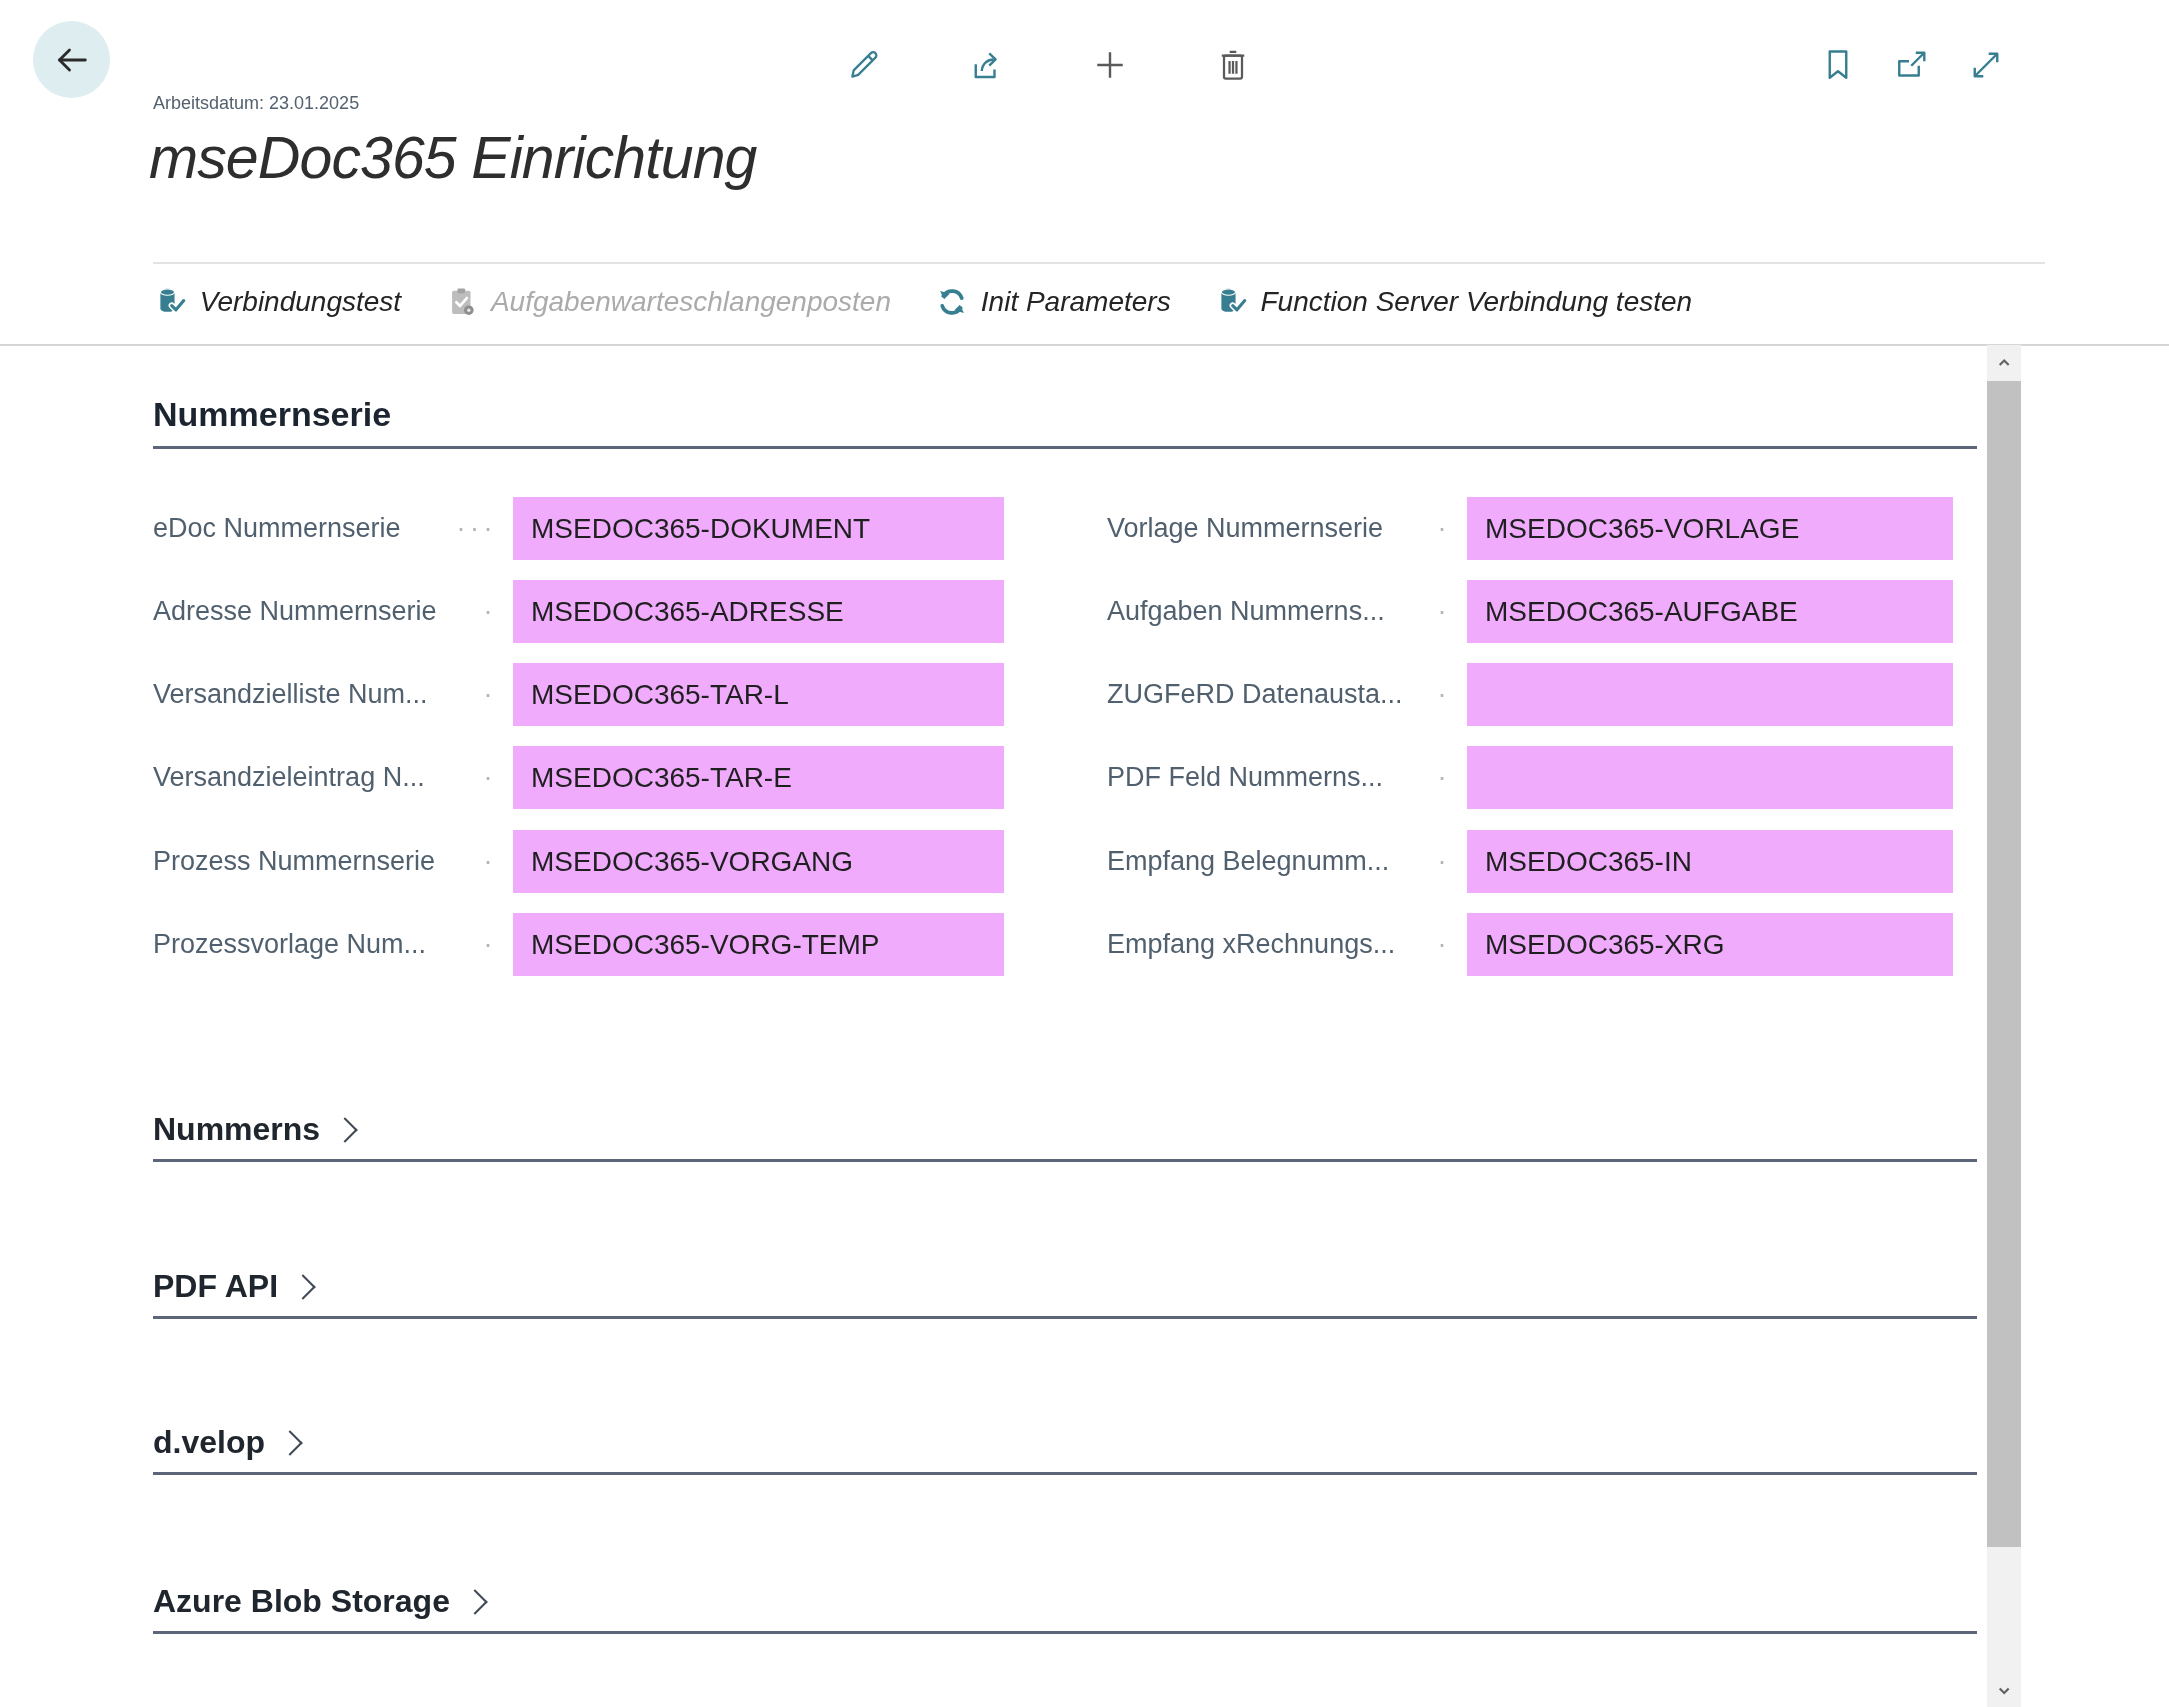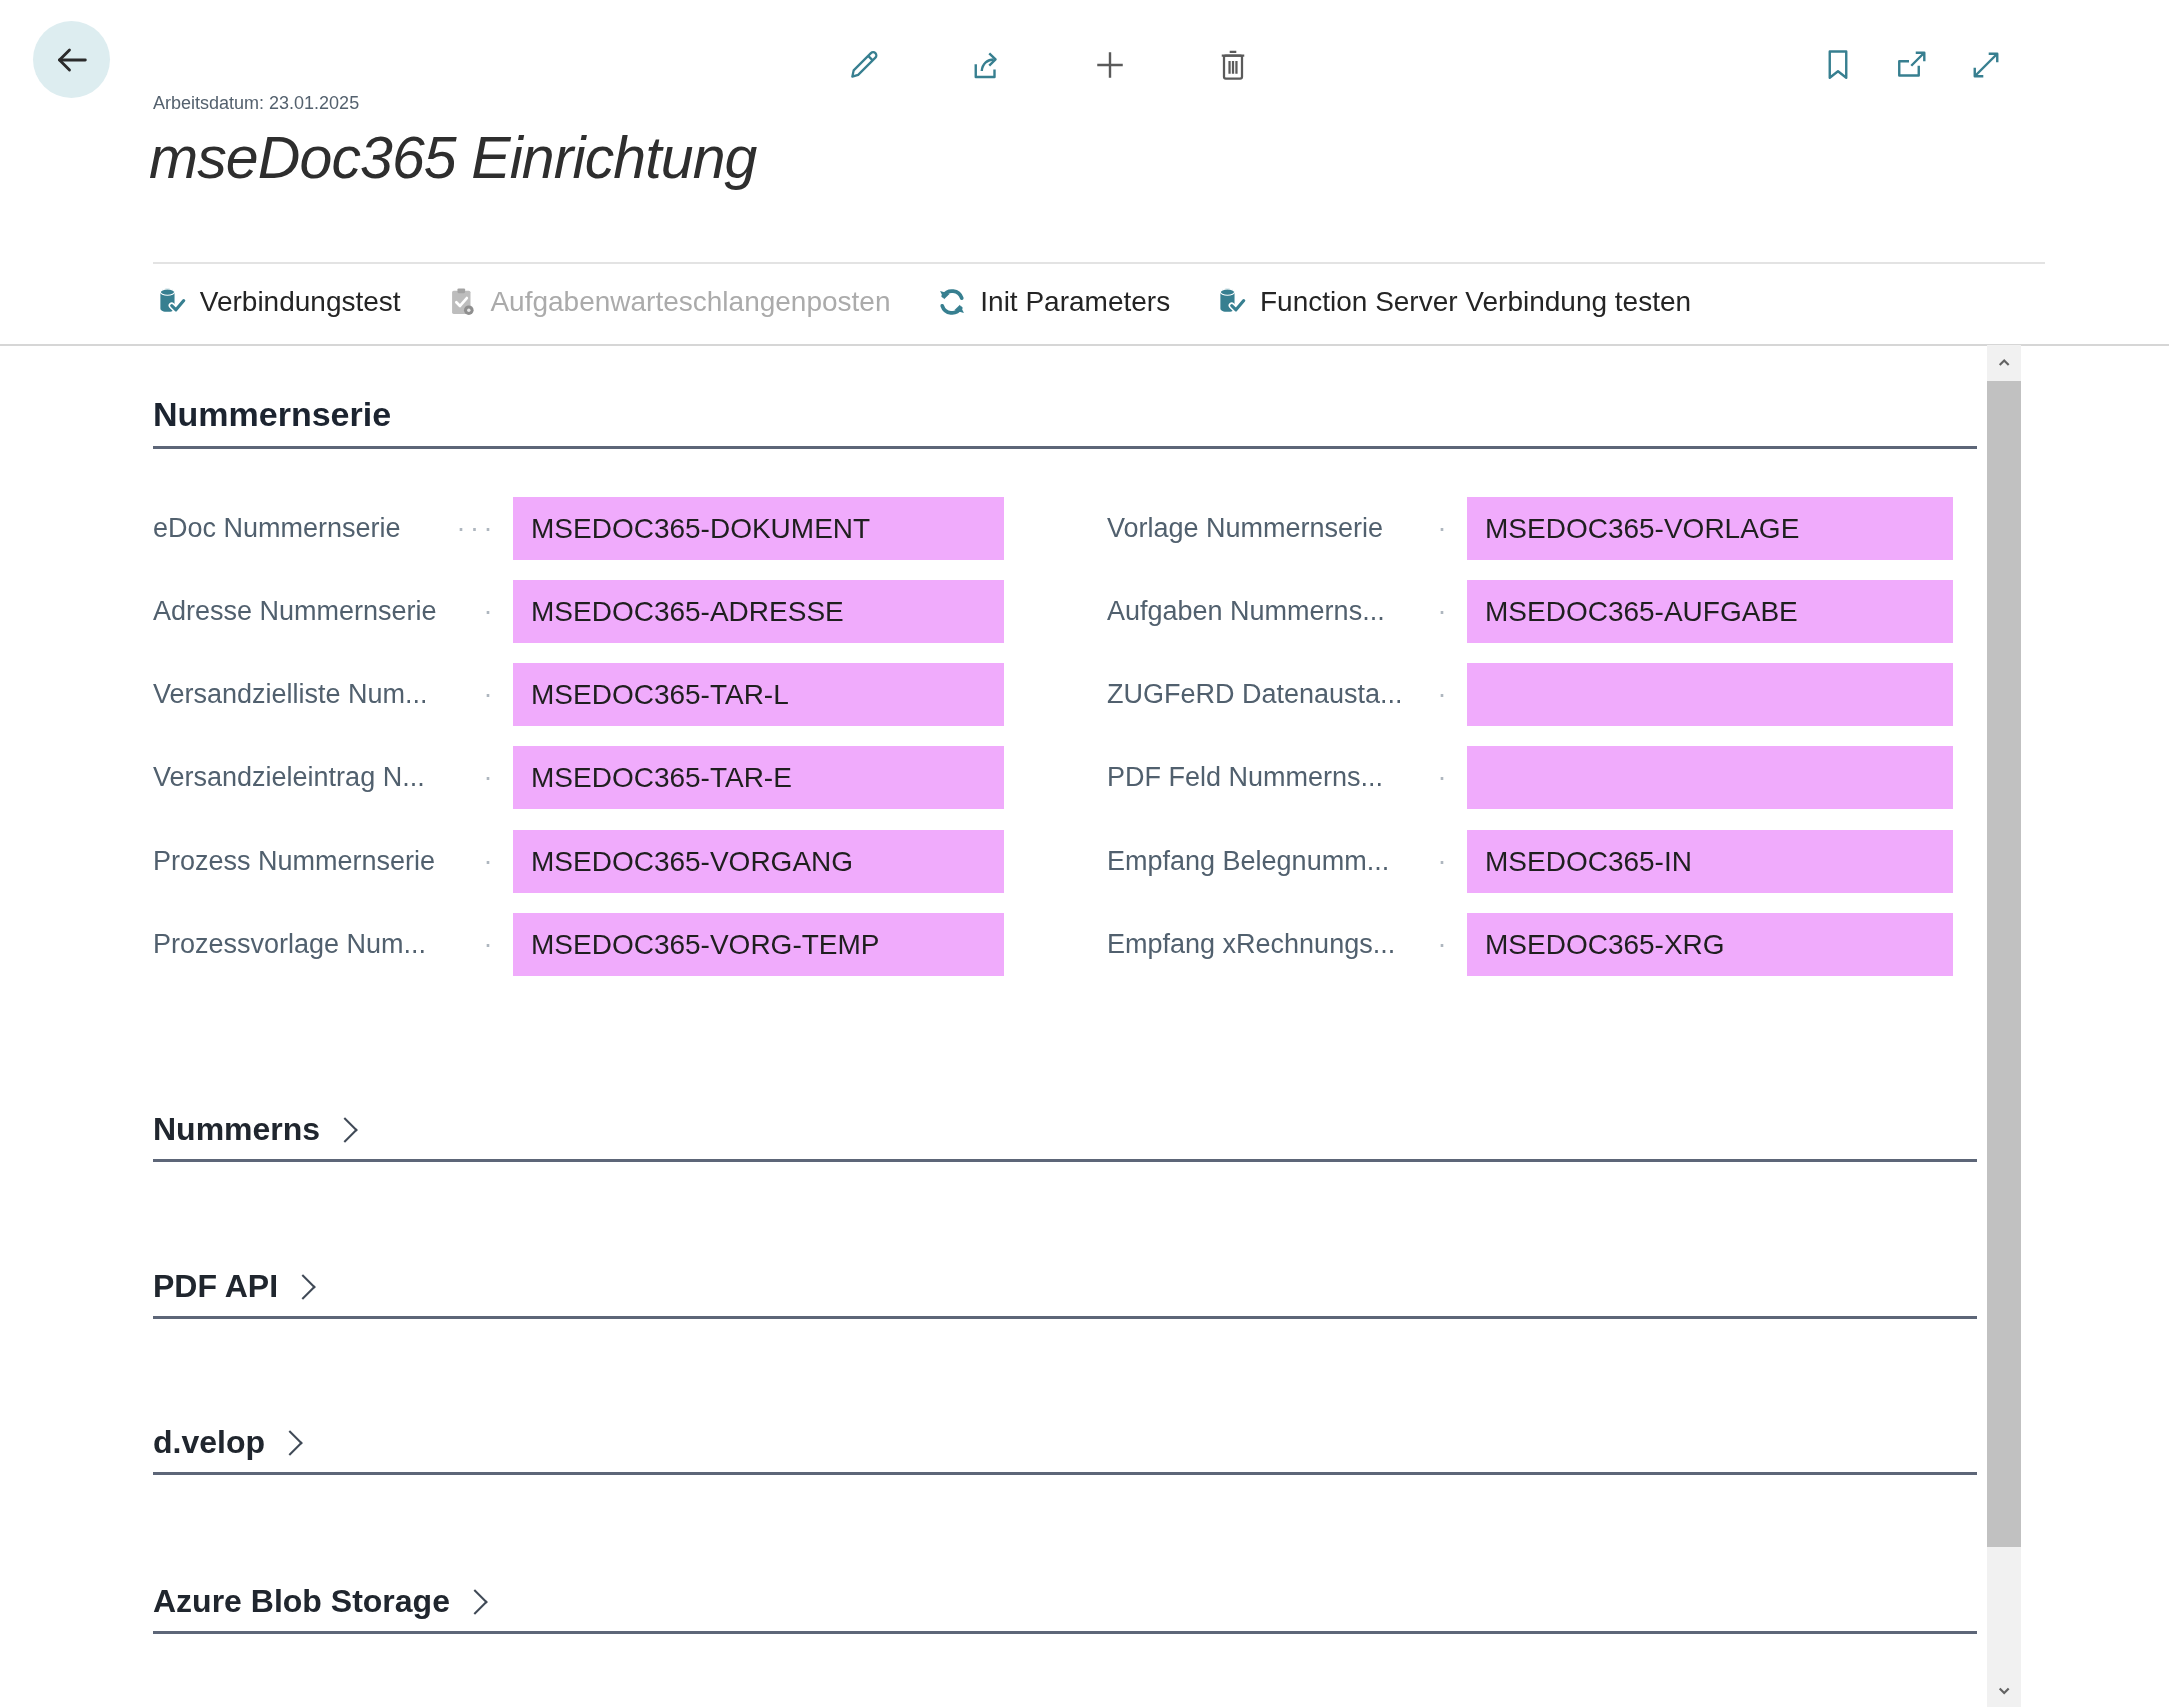--- a/index.html
+++ b/index.html
@@ -21,21 +21,21 @@
   .gray { color:#5a5a5a; }
 
   .page-title { position:absolute; left:149px; top:124px; font-size:59px; font-weight:300;
                 color:#2e2e2e; letter-spacing:-0.9px;font-style:italic; }
 
   .divider1 { position:absolute; left:153px; top:262px; width:1892px; height:1.8px; background:#e3e3e3; }
   .divider2 { position:absolute; left:0; top:344px; width:2169px; height:1.8px; background:#d6d6d6; }
 
   
   .action-bar { position:absolute; left:153px; top:275px; height:54px; display:flex;
-                align-items:center; gap:43px; }
+                align-items:center; gap:43px;font-style:italic; }
   .action { display:flex; align-items:center; gap:10.8px; cursor:pointer; }
   .action .alabel { font-size:28px; color:#242424; white-space:nowrap; }
   .action.disabled .alabel { color:#ababab; cursor:default; }
   .action .aicon { width:36px; height:36px; display:flex; align-items:center; justify-content:center; }
   .action .aicon svg { width:34px; height:34px; }
 
   
   .sec-head { position:absolute; left:153px; top:394px; width:1824px; }
   .sec-head .stitle { font-size:34px; font-weight:600; color:#1c2430; line-height:41px; }
   .sec-head .sline { margin-top:10.8px; height:3.6px; background:#5d6678; }

